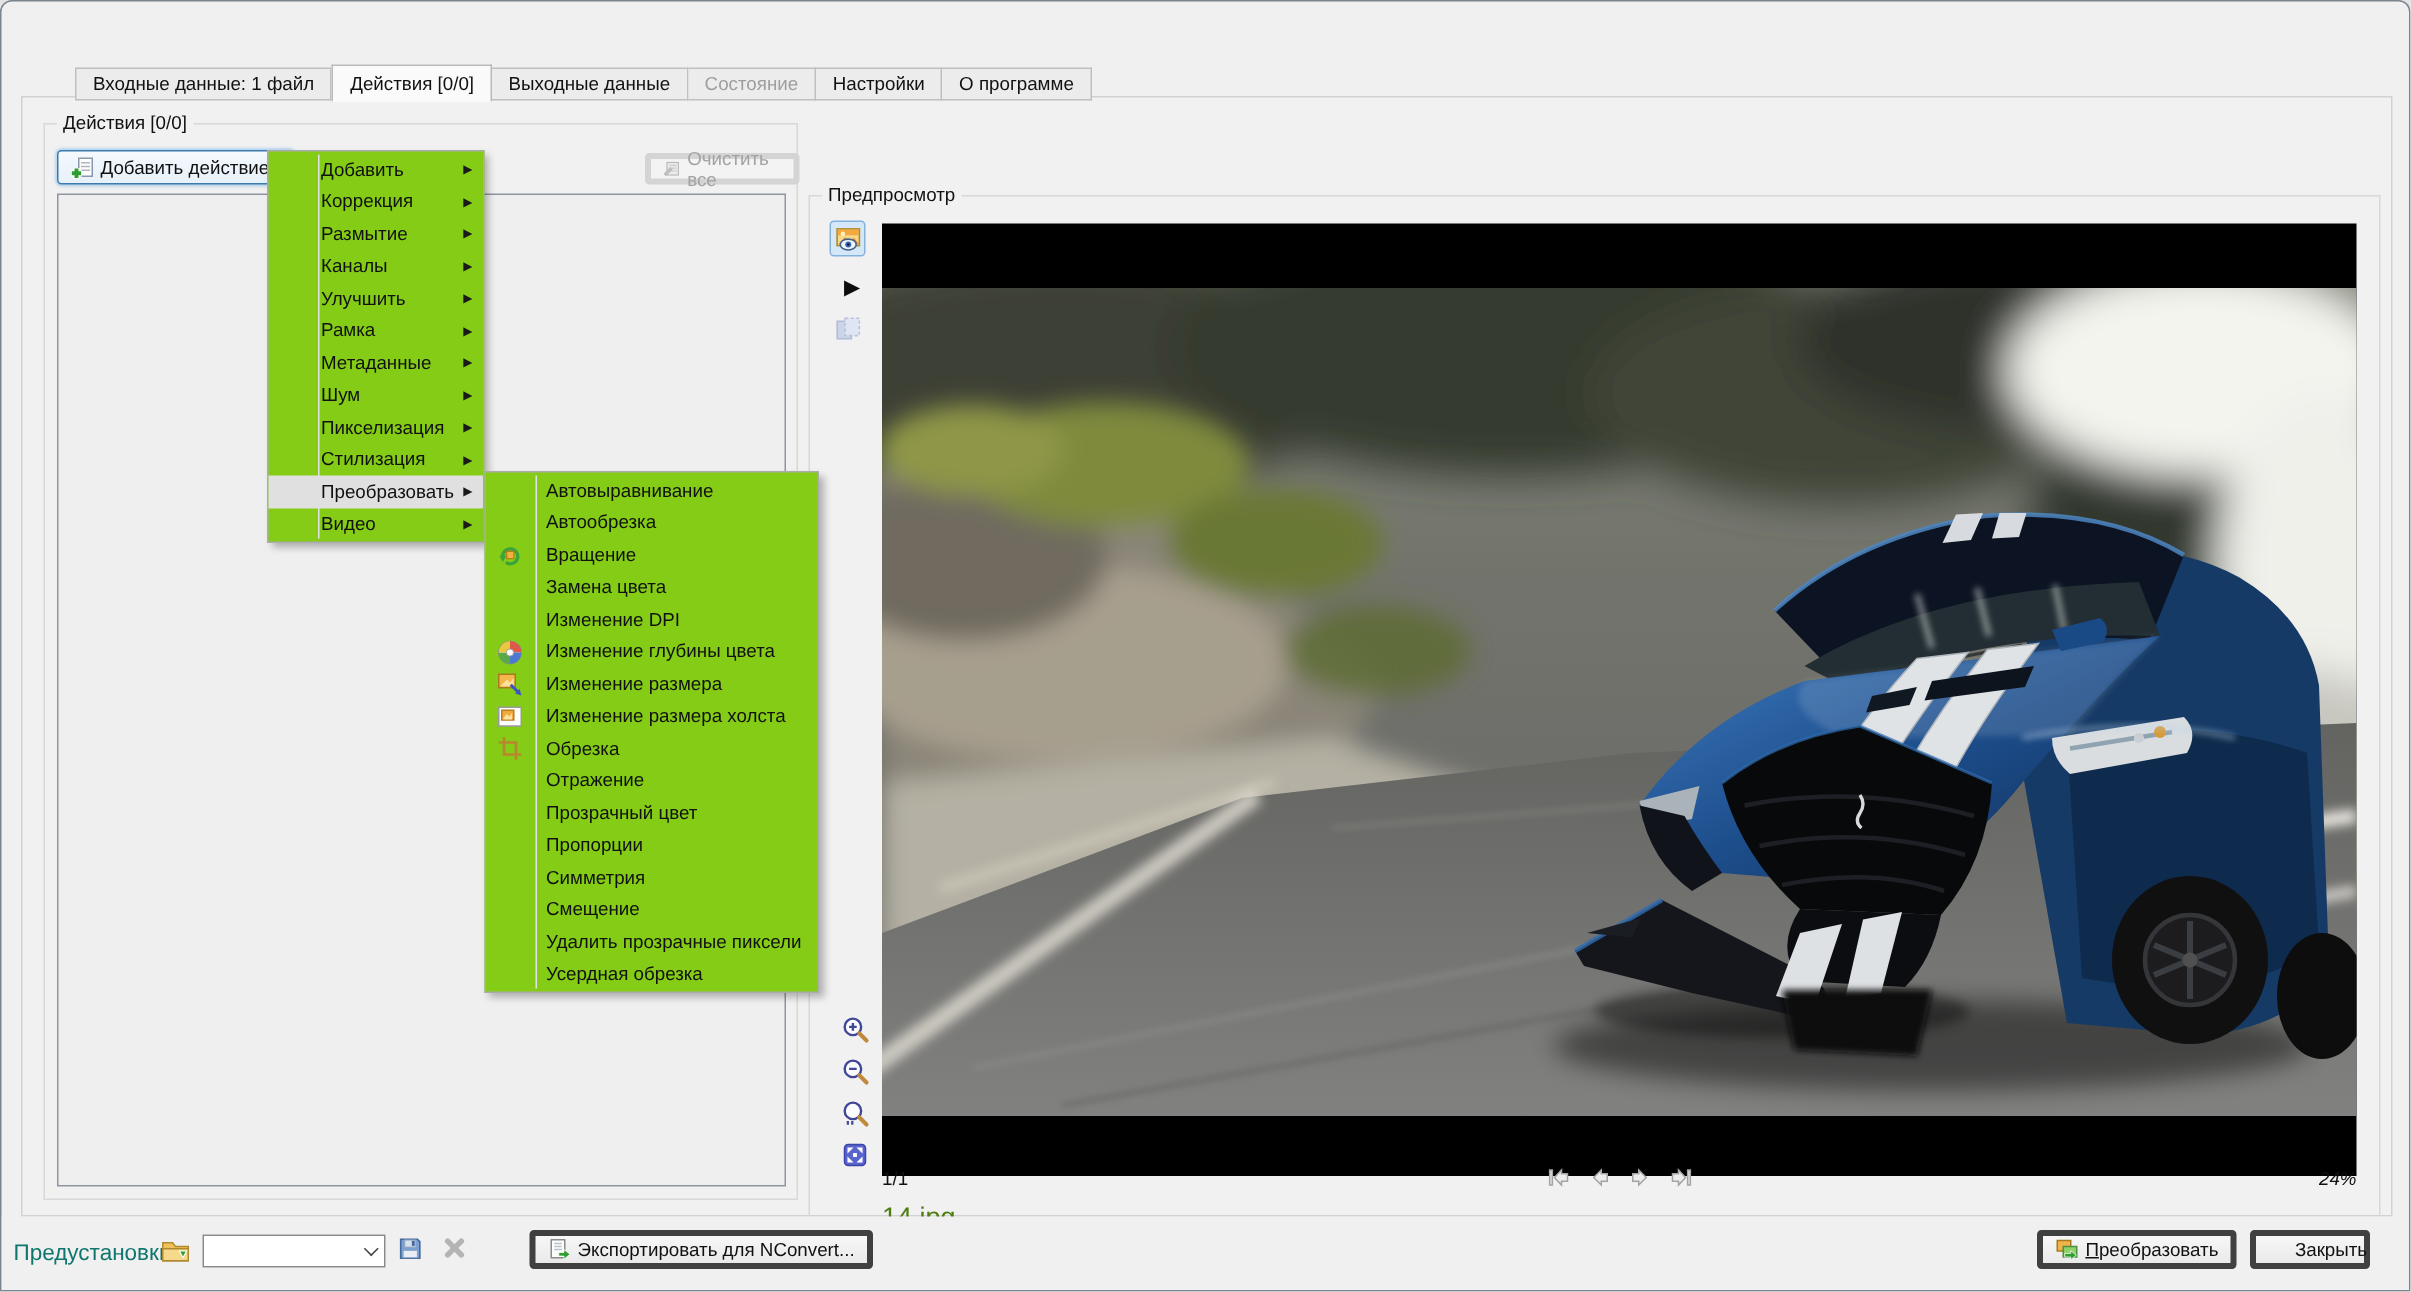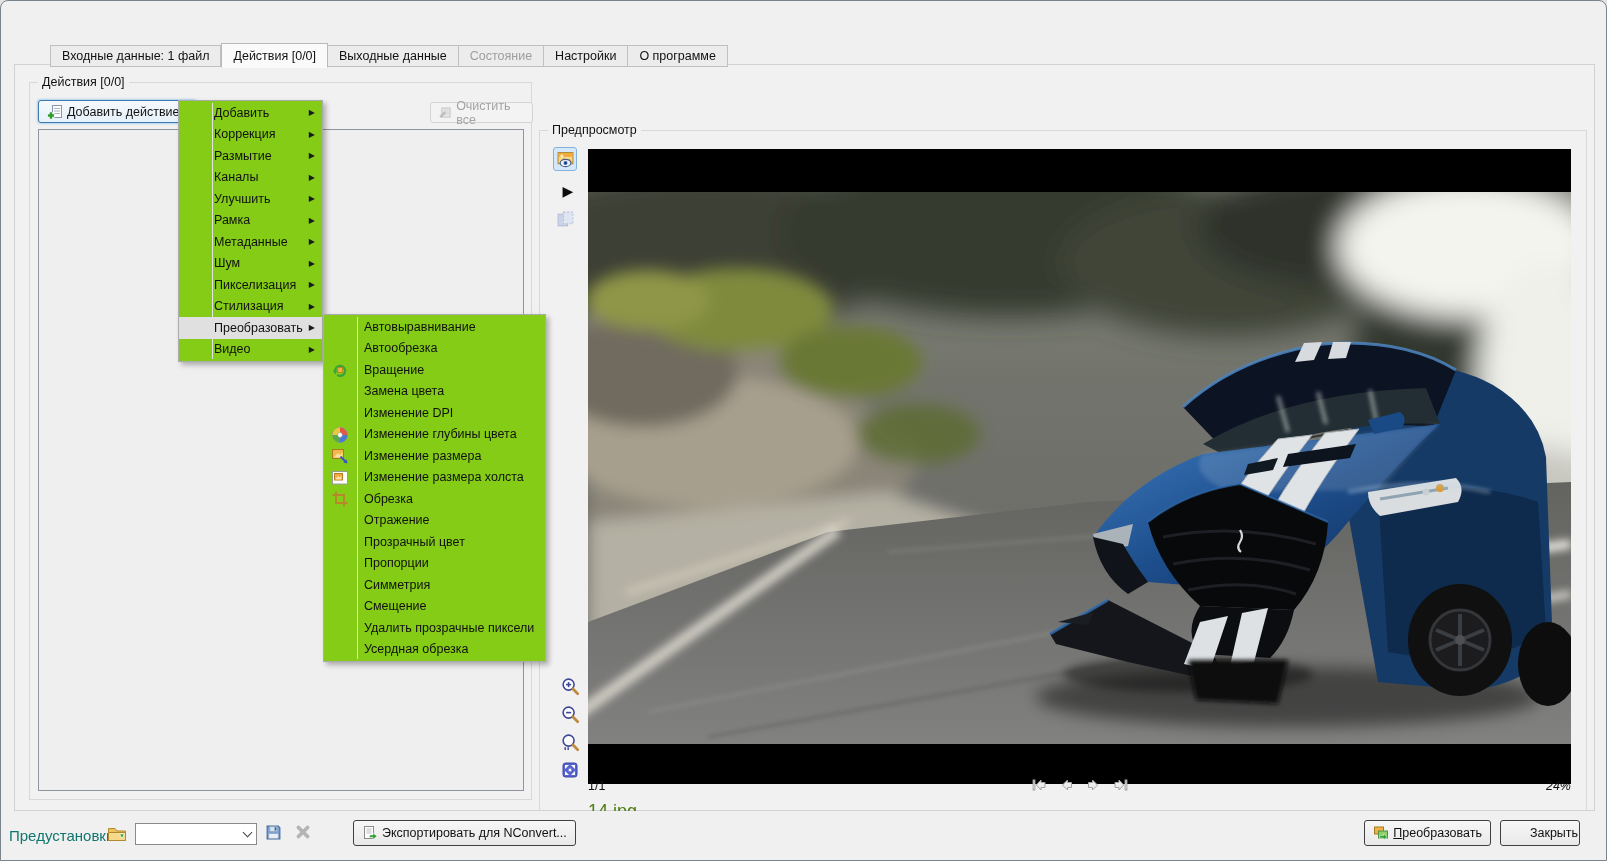--- a/index.html
+++ b/index.html
@@ -14,21 +14,21 @@
   #tabbar{position:absolute;left:21px;top:42px;display:flex;align-items:flex-end;z-index:3;margin-left:28px;}
   .tab{height:22px;line-height:21px;padding:0 11px;font-size:12.5px;color:#111;background:#ececec;border:1px solid #c0c0c0;border-left:none;}
   .tab:first-child{border-left:1px solid #c0c0c0;}
   .tab.active{height:25px;line-height:24px;background:#fafafa;border:1px solid #b9b9b9;border-bottom:1px solid #fafafa;margin-bottom:-1px;position:relative;z-index:4;}
   .tab.disabled{color:#9e9e9e;}
   
   #pane{position:absolute;left:13px;top:63px;width:1581px;height:747px;background:#f1f1f1;border:1px solid #d2d2d2;}
   .groupbox{position:absolute;border:1px solid #d8d8d8;}
   .gb-title{position:absolute;top:-8px;left:8px;background:#f1f1f1;padding:0 4px;font-size:12.5px;color:#111;}
   
-  .btn{display:inline-flex;align-items:center;justify-content:center;gap:4px;background:linear-gradient(#f7f7f7,#e9e9e9);border:1px solid #404040;border-radius:3px;font-size:12.5px;color:#111;padding:0 8px;cursor:default;}
+  .btn{display:inline-flex;align-items:center;justify-content:center;gap:4px;background:linear-gradient(#f7f7f7,#e9e9e9);border:4px solid #404040;border-radius:3px;font-size:12.5px;color:#111;padding:0 8px;cursor:default;}
   .btn.focus{border:1px solid #3d7aad;box-shadow:0 0 0 1px #bcd9ef, 0 0 3px #7fb2dd;background:linear-gradient(#f4f9fd,#e7f1f9);}
   .btn.disabled{background:#f3f3f3;border-color:#d4d4d4;color:#a3a3a3;}
   
   .menu{position:absolute;background:#84cc16;border:1px solid #ababab;box-shadow:3px 3px 5px rgba(0,0,0,.28);z-index:20;padding:1px 0;}
   .menu::before{content:"";position:absolute;left:33px;top:2px;bottom:2px;width:1px;background:#e3e3e3;}
   .mi{position:relative;height:21.5px;display:flex;align-items:center;font-size:12.5px;color:#111;padding-left:35px;}
   .mi.hl{background:#e0e0e0;}
   .mi .arrow{position:absolute;right:7px;font-size:8px;color:#1a1a1a;}
   .mi .ic{position:absolute;left:7px;top:2px;width:18px;height:18px;}
   .submenu .mi{padding-left:40px;}

